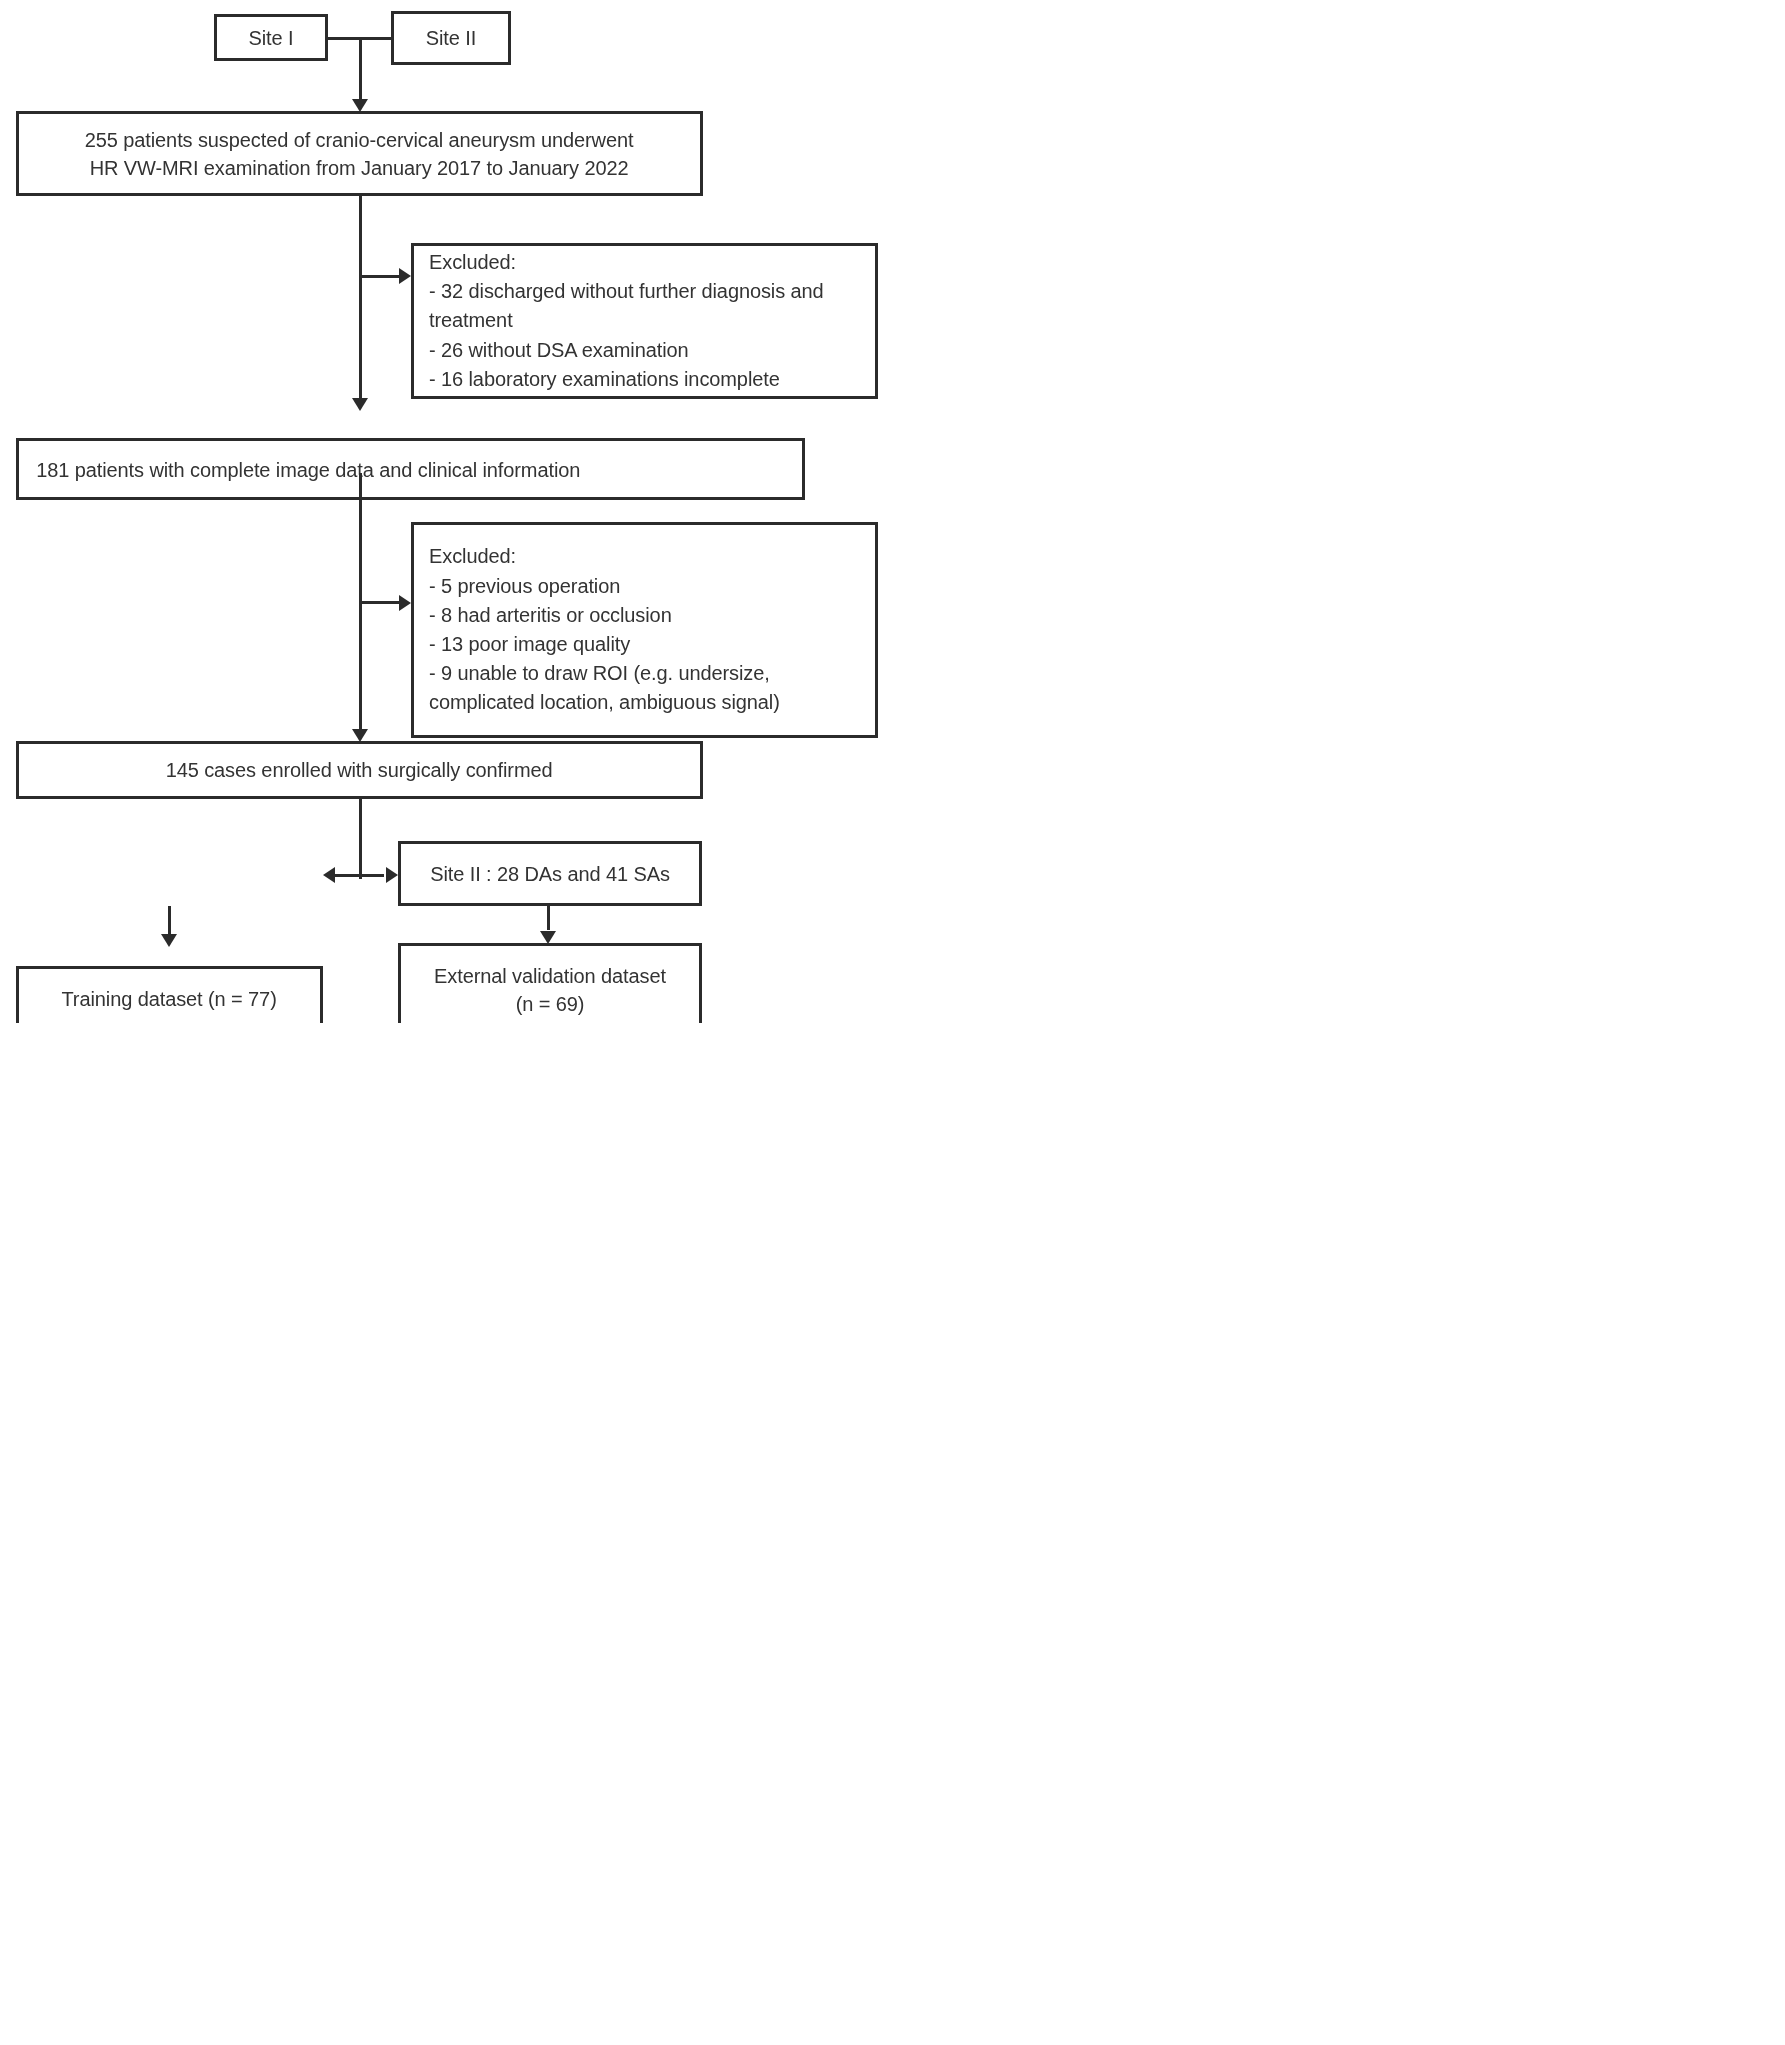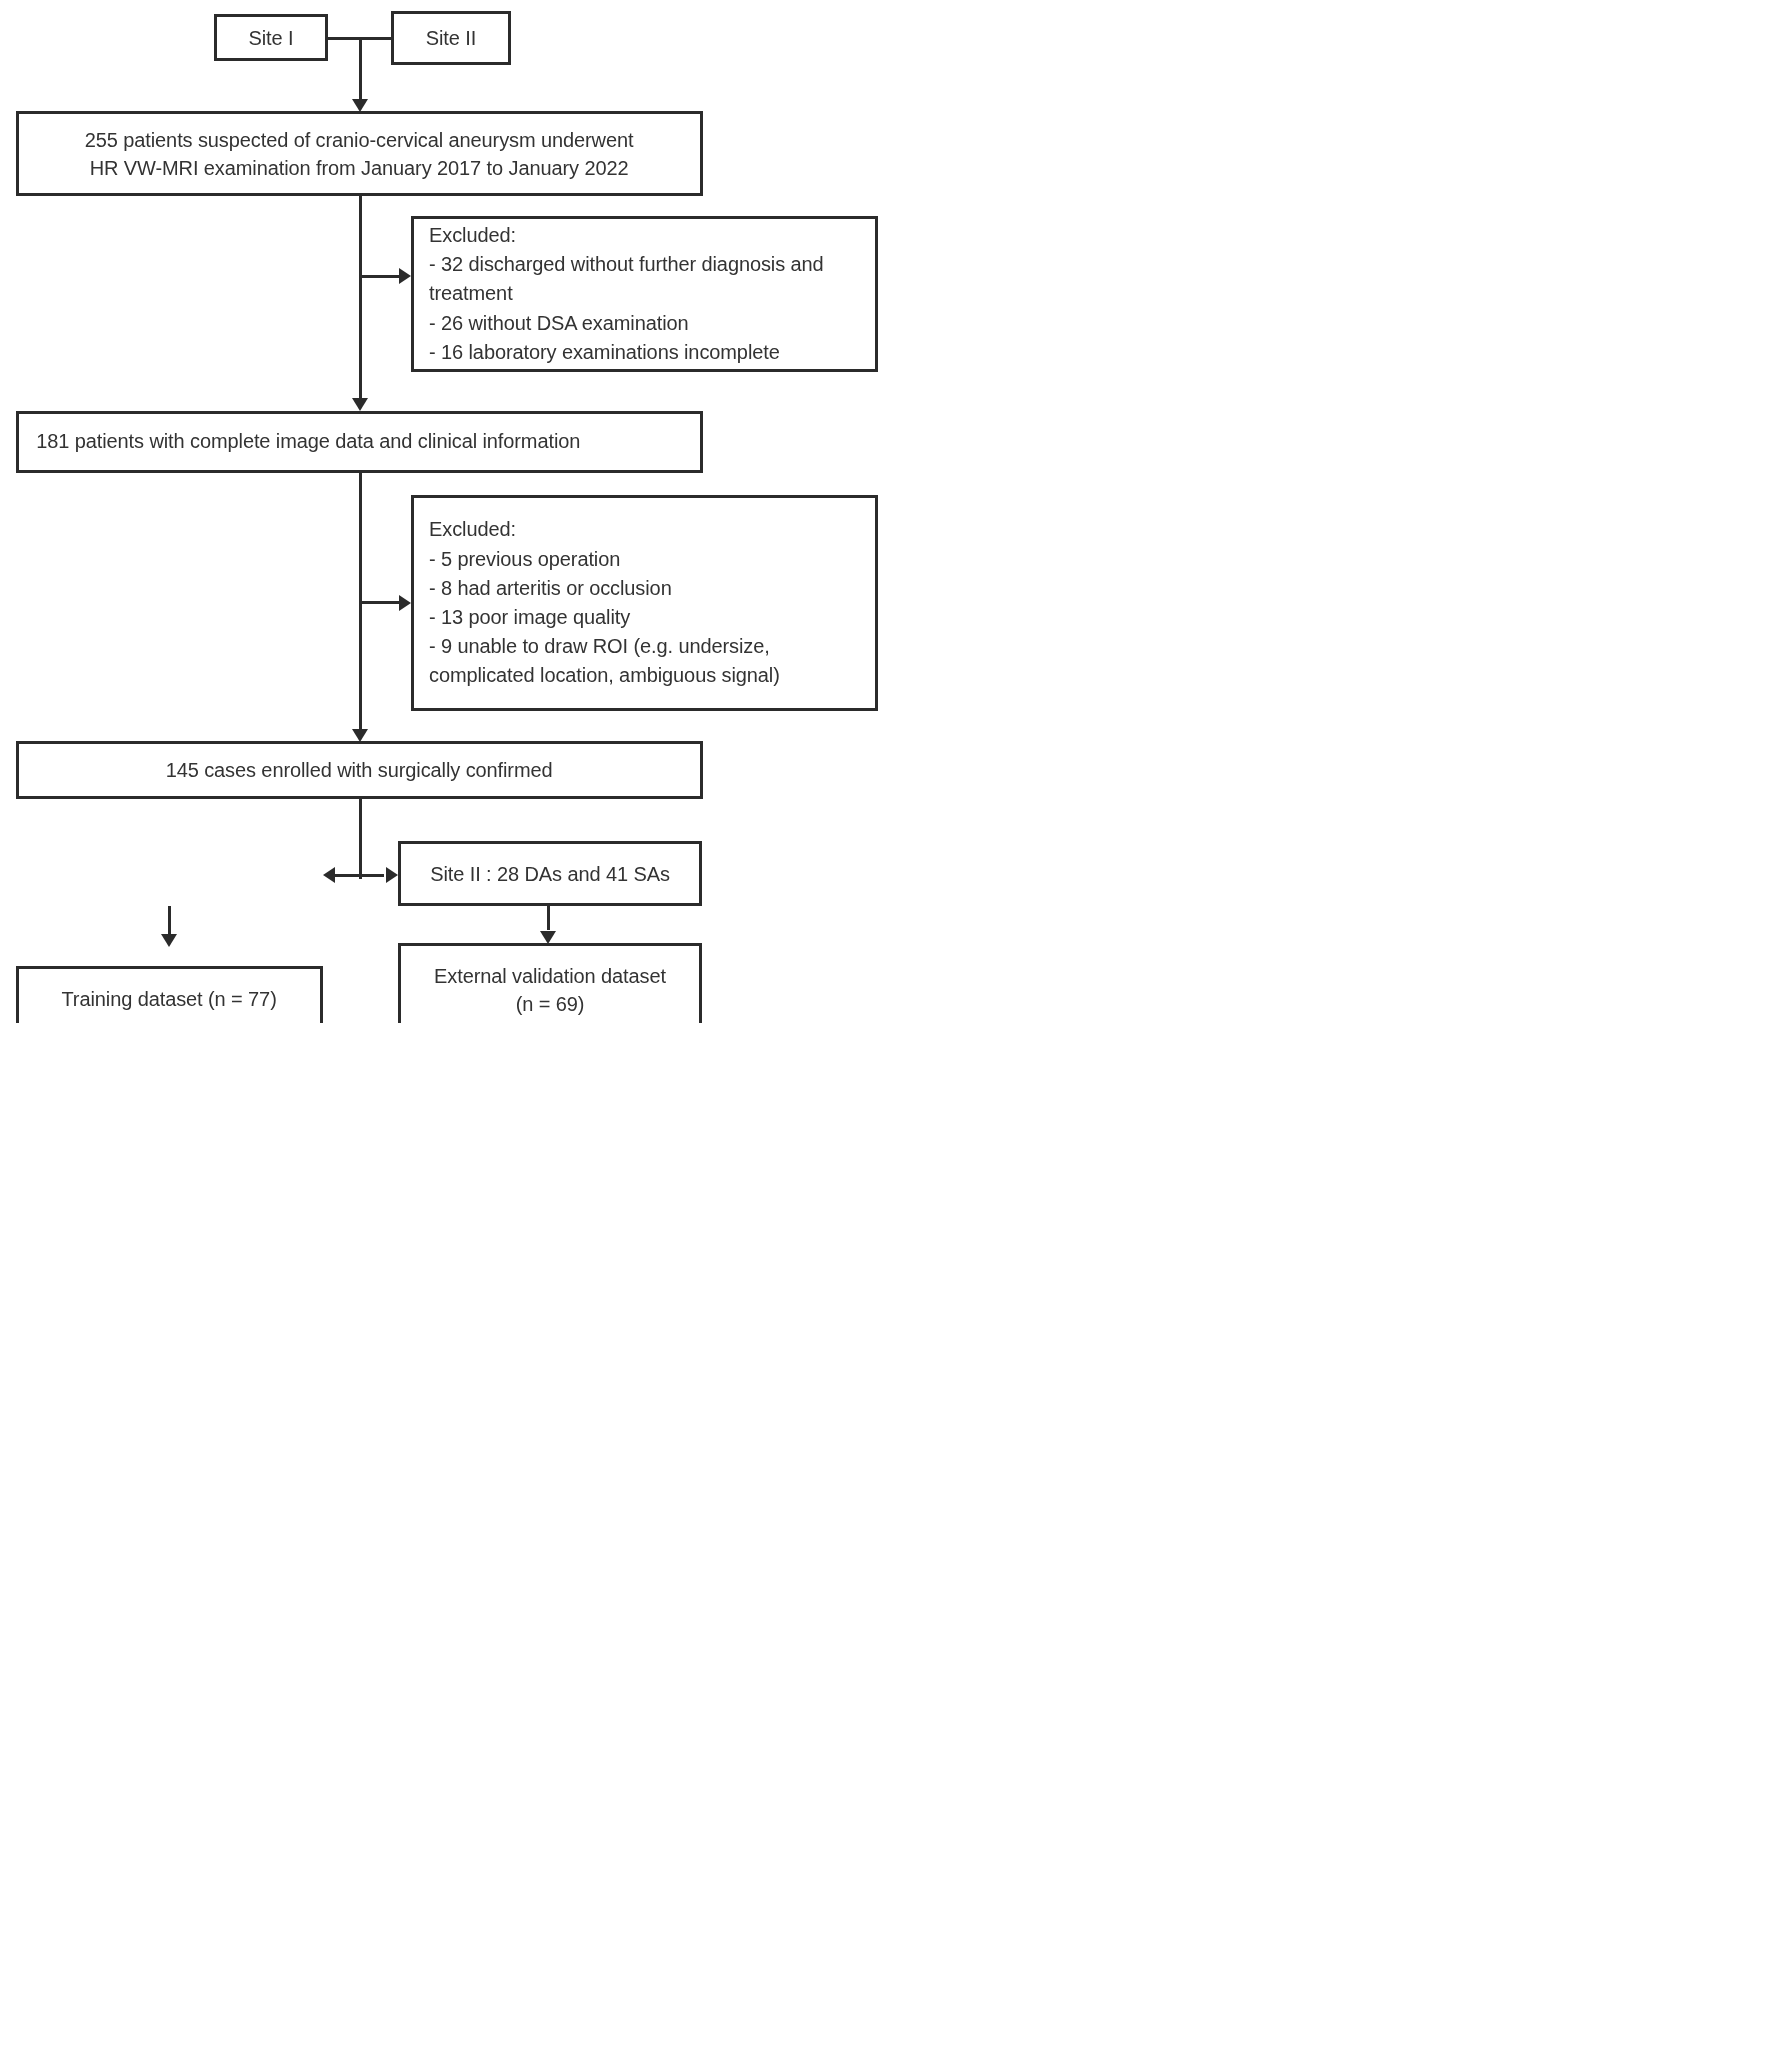--- a/index.html
+++ b/index.html
@@ -33,20 +33,21 @@
     justify-content: center;
     text-align: center;
     font-size: 20px;
     line-height: 1.4;
   }
   .fc-box--left {
     align-items: flex-start;
     text-align: left;
     padding: 12px 15px;
     line-height: 1.46;
+    margin-top: 27px;
   }
   .vline, .hline {
     position: absolute;
     background: var(--line);
   }
   .vline { width: 2.7px; }
   .hline { height: 2.7px; }
   .ah { 
     position: absolute;
     width: 0;
@@ -94,21 +95,21 @@
   <div class="hline" style="left:361px; top:275px; width:39px;"></div>
   <div class="ah ah-right" style="left:399px; top:268px;"></div>
 
   <div class="fc-box fc-box--left" style="left:411px; top:216px; width:467px; height:156px;">
     <div>Excluded:</div>
     <div>- 32 discharged without further diagnosis and treatment</div>
     <div>- 26 without DSA examination</div>
     <div>- 16 laboratory examinations incomplete</div>
   </div>
 
-  <div class="fc-box fc-box--left" style="left:15.6px; top:411px; width:687px; height:62px; padding-left:17.6px; justify-content:center;">
+  <div class="fc-box fc-box--left" style="left:15.6px; top:411px; width:789px; height:62px; padding-left:17.6px; justify-content:flex-end;">
     <div>181 patients with complete image data and clinical information</div>
   </div>
 
   <div class="vline" style="left:359px; top:473px; height:256px;"></div>
   <div class="ah ah-down" style="left:352px; top:729px;"></div>
   <div class="hline" style="left:361px; top:601px; width:39px;"></div>
   <div class="ah ah-right" style="left:399px; top:595px;"></div>
 
   <div class="fc-box fc-box--left" style="left:411px; top:495px; width:467px; height:216px;">
     <div>Excluded:</div>

